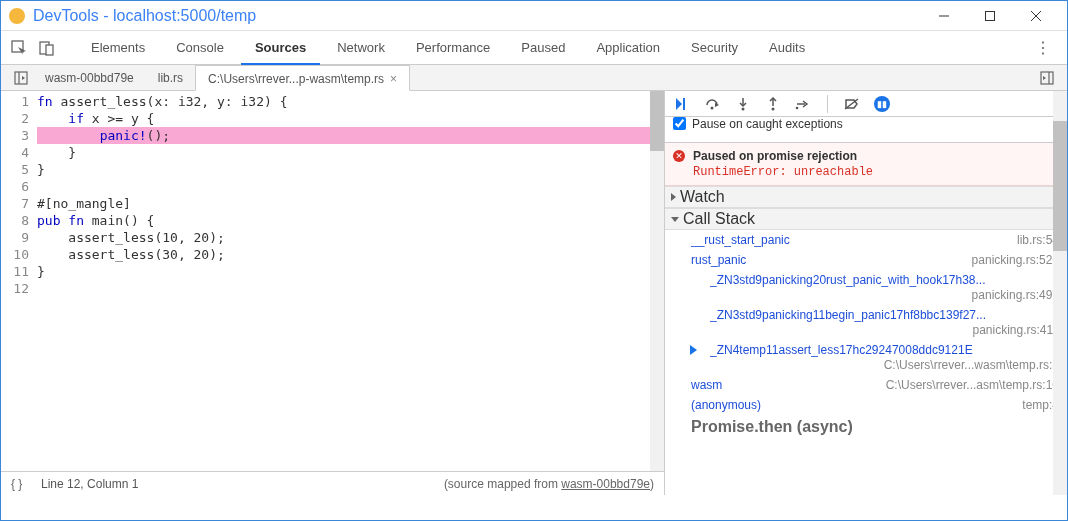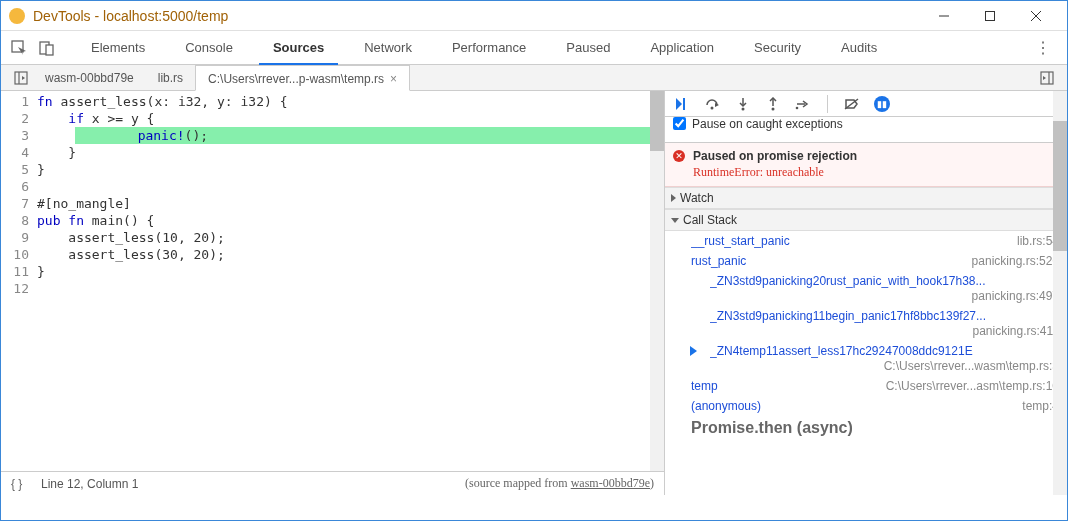--- a/index.html
+++ b/index.html
@@ -1,63 +1,63 @@
 <!DOCTYPE html>
 <html><head>
 <meta charset="utf-8">
 <style>
 * { box-sizing: border-box; margin: 0; padding: 0; }
 body { font-family: "Segoe UI", Arial, sans-serif; font-size: 12px; color: #333; background: #fff; width: 1068px; height: 521px; overflow: hidden; border: 1px solid #3a87d8; }
 .titlebar { height: 30px; background: #fff; display: flex; align-items: center; padding: 0 8px; border-bottom: 1px solid #e0e0e0; }
 .title-icon { width: 16px; height: 16px; border-radius: 50%; background: #f5b83d; margin-right: 8px; }
-.title-text { flex: 1; font-size: 14px; color: #a16207; }
+.title-text { flex: 1; font-size: 16px; color: #3b82f6; }
 .win-btns { display: flex; gap: 0; }
 .win-btn { width: 46px; height: 30px; display: flex; align-items: center; justify-content: center; font-size: 14px; color: #333; cursor: pointer; }
 .toolbar { height: 34px; display: flex; align-items: center; padding: 0 8px; border-bottom: 1px solid #ccc; gap: 8px; }
 .tool-icon { width: 20px; height: 20px; display: flex; align-items: center; justify-content: center; color: #666; cursor: pointer; }
-.tabs { display: flex; gap: 12px; margin-left: 12px; flex: 1; align-items: center; }
+.tabs { display: flex; gap: 3px; margin-left: 12px; flex: 1; align-items: center; }
 .tab { padding: 0 14px; height: 34px; line-height: 34px; font-size: 13px; color: #555; cursor: pointer; }
 .tab.active { color: #333; border-bottom: 2px solid #1a73e8; font-weight: bold; }
 .menu-dots { color: #666; padding: 0 8px; cursor: pointer; font-size: 16px; }
 .subtabs { height: 26px; display: flex; align-items: center; padding: 0 8px; border-bottom: 1px solid #ccc; background: #f3f3f3; }
 .sub-icon { width: 24px; height: 24px; display: flex; align-items: center; justify-content: center; color: #666; cursor: pointer; }
 .subtab-row { display: flex; flex: 1; align-items: center; }
 .subtab { padding: 0 12px; height: 26px; line-height: 26px; font-size: 12px; color: #555; cursor: pointer; position: relative; }
 .subtab.active { background: #fff; border-top: 1px solid #ccc; border-left: 1px solid #ccc; border-right: 1px solid #ccc; border-bottom: 1px solid #fff; margin-bottom: -1px; }
 .subtab .close-x { margin-left: 6px; color: #888; cursor: pointer; }
 .main { display: flex; height: 404px; }
 .editor-pane { width: 664px; display: flex; flex-direction: column; border-right: 1px solid #ccc; }
 .editor { flex: 1; display: flex; font-family: Consolas, monospace; font-size: 13px; background: #fff; overflow: hidden; position: relative; }
 .gutter { width: 36px; text-align: right; color: #888; padding-top: 2px; user-select: none; }
 .gutter div { height: 17px; padding-right: 8px; line-height: 17px; }
 .code { flex: 1; padding-top: 2px; }
 .code-line { height: 17px; line-height: 17px; white-space: pre; }
-.code-line.highlight { background: #86efac; margin-left: 38px; }
+.code-line.highlight { background: #f9a8d4; }
 .kw { color: #0000c0; }
 .mac { color: #0000c0; }
 .editor-scroll { position: absolute; right: 0; top: 0; width: 14px; height: 100%; background: #f1f1f1; }
 .editor-scroll-thumb { width: 100%; height: 60px; background: #c1c1c1; }
 .statusbar { height: 24px; border-top: 1px solid #ccc; display: flex; align-items: center; padding: 0 10px; font-size: 12px; color: #555; }
 .status-left { width: 30px; color: #666; }
 .status-mid { flex: 1; }
-.status-right { color: #666; font-family: Liberation Serif, serif; }
+.status-right { color: #666; }
 .status-right a { color: #666; text-decoration: underline; }
 .debug-pane { flex: 1; display: flex; flex-direction: column; background: #fff; position: relative; }
 .debug-toolbar { height: 26px; display: flex; align-items: center; padding: 0 8px; border-bottom: 1px solid #ccc; gap: 10px; }
 .dbg-btn { width: 20px; height: 20px; display: flex; align-items: center; justify-content: center; cursor: pointer; color: #555; }
 .dbg-resume { color: #1a73e8; }
 .dbg-pause-circle { width: 16px; height: 16px; border-radius: 50%; background: #1a73e8; color: #fff; display: flex; align-items: center; justify-content: center; font-size: 9px; }
 .dbg-sep { width: 1px; height: 18px; background: #ccc; margin: 0 4px; }
 .checkbox-row { height: 26px; display: flex; align-items: flex-start; padding: 0 8px; border-bottom: 1px solid #ccc; font-size: 12px; }
 .checkbox-row input { margin-right: 6px; }
 .pause-msg { background: #fff5f5; border-bottom: 1px solid #f0d0d0; padding: 6px 10px 6px 28px; position: relative; }
 .pause-msg .err-icon { position: absolute; left: 8px; top: 7px; width: 12px; height: 12px; border-radius: 50%; background: #d93025; color: #fff; font-size: 9px; display: flex; align-items: center; justify-content: center; }
 .pause-msg .title { font-weight: bold; color: #333; font-size: 12px; }
-.pause-msg .detail { color: #d93025; font-family: Liberation Serif, serif; font-size: 12px; margin-top: 2px; }
-.section-header { height: 22px; display: flex; align-items: center; padding: 0 6px; background: #f3f3f3; border-top: 1px solid #ddd; border-bottom: 1px solid #ddd; font-size: 12px; color: #333; cursor: pointer; }
+.pause-msg .detail { color: #d93025; font-family: Liberation Mono, monospace; font-size: 12px; margin-top: 2px; }
+.section-header { height: 22px; display: flex; align-items: center; padding: 0 6px; background: #f3f3f3; border-top: 1px solid #ddd; border-bottom: 1px solid #ddd; font-size: 16px; color: #333; cursor: pointer; }
 .tri { display: inline-block; width: 0; height: 0; margin-right: 4px; }
 .tri.right { border-top: 4px solid transparent; border-bottom: 4px solid transparent; border-left: 5px solid #666; }
 .tri.down { border-left: 4px solid transparent; border-right: 4px solid transparent; border-top: 5px solid #666; }
 .stack { overflow: hidden; }
 .frame { display: flex; padding: 3px 8px 3px 26px; font-size: 12px; border-bottom: 0; cursor: pointer; position: relative; }
 .frame .fn { flex: 1; color: #1d4ed8; overflow: hidden; text-overflow: ellipsis; white-space: nowrap; }
 .frame .loc { color: #888; white-space: nowrap; margin-left: 8px; }
 .frame.current::before { content: ""; position: absolute; left: 6px; top: 5px; width: 0; height: 0; border-top: 5px solid transparent; border-bottom: 5px solid transparent; border-left: 7px solid #1a73e8; }
 .frame.two-line { flex-direction: column; margin-left: 19px; }
 .frame.two-line .loc { align-self: flex-end; margin-left: 0; margin-top: 1px; }
@@ -269,21 +269,21 @@
         </div>
         <div class="frame two-line">
           <div class="fn">_ZN3std9panicking11begin_panic17hf8bbc139f27...</div>
           <div class="loc">panicking.rs:411</div>
         </div>
         <div class="frame two-line current">
           <div class="fn">_ZN4temp11assert_less17hc29247008ddc9121E</div>
           <div class="loc">C:\Users\rrever...wasm\temp.rs:3</div>
         </div>
         <div class="frame">
-          <div class="fn">temp</div>
+          <div class="fn">wasm</div>
           <div class="loc">C:\Users\rrever...asm\temp.rs:10</div>
         </div>
         <div class="frame">
           <div class="fn">(anonymous)</div>
           <div class="loc">temp:4</div>
         </div>
         <div class="async-label">Promise.then (async)</div>
       </div>
 
     <div class="debug-scroll">

